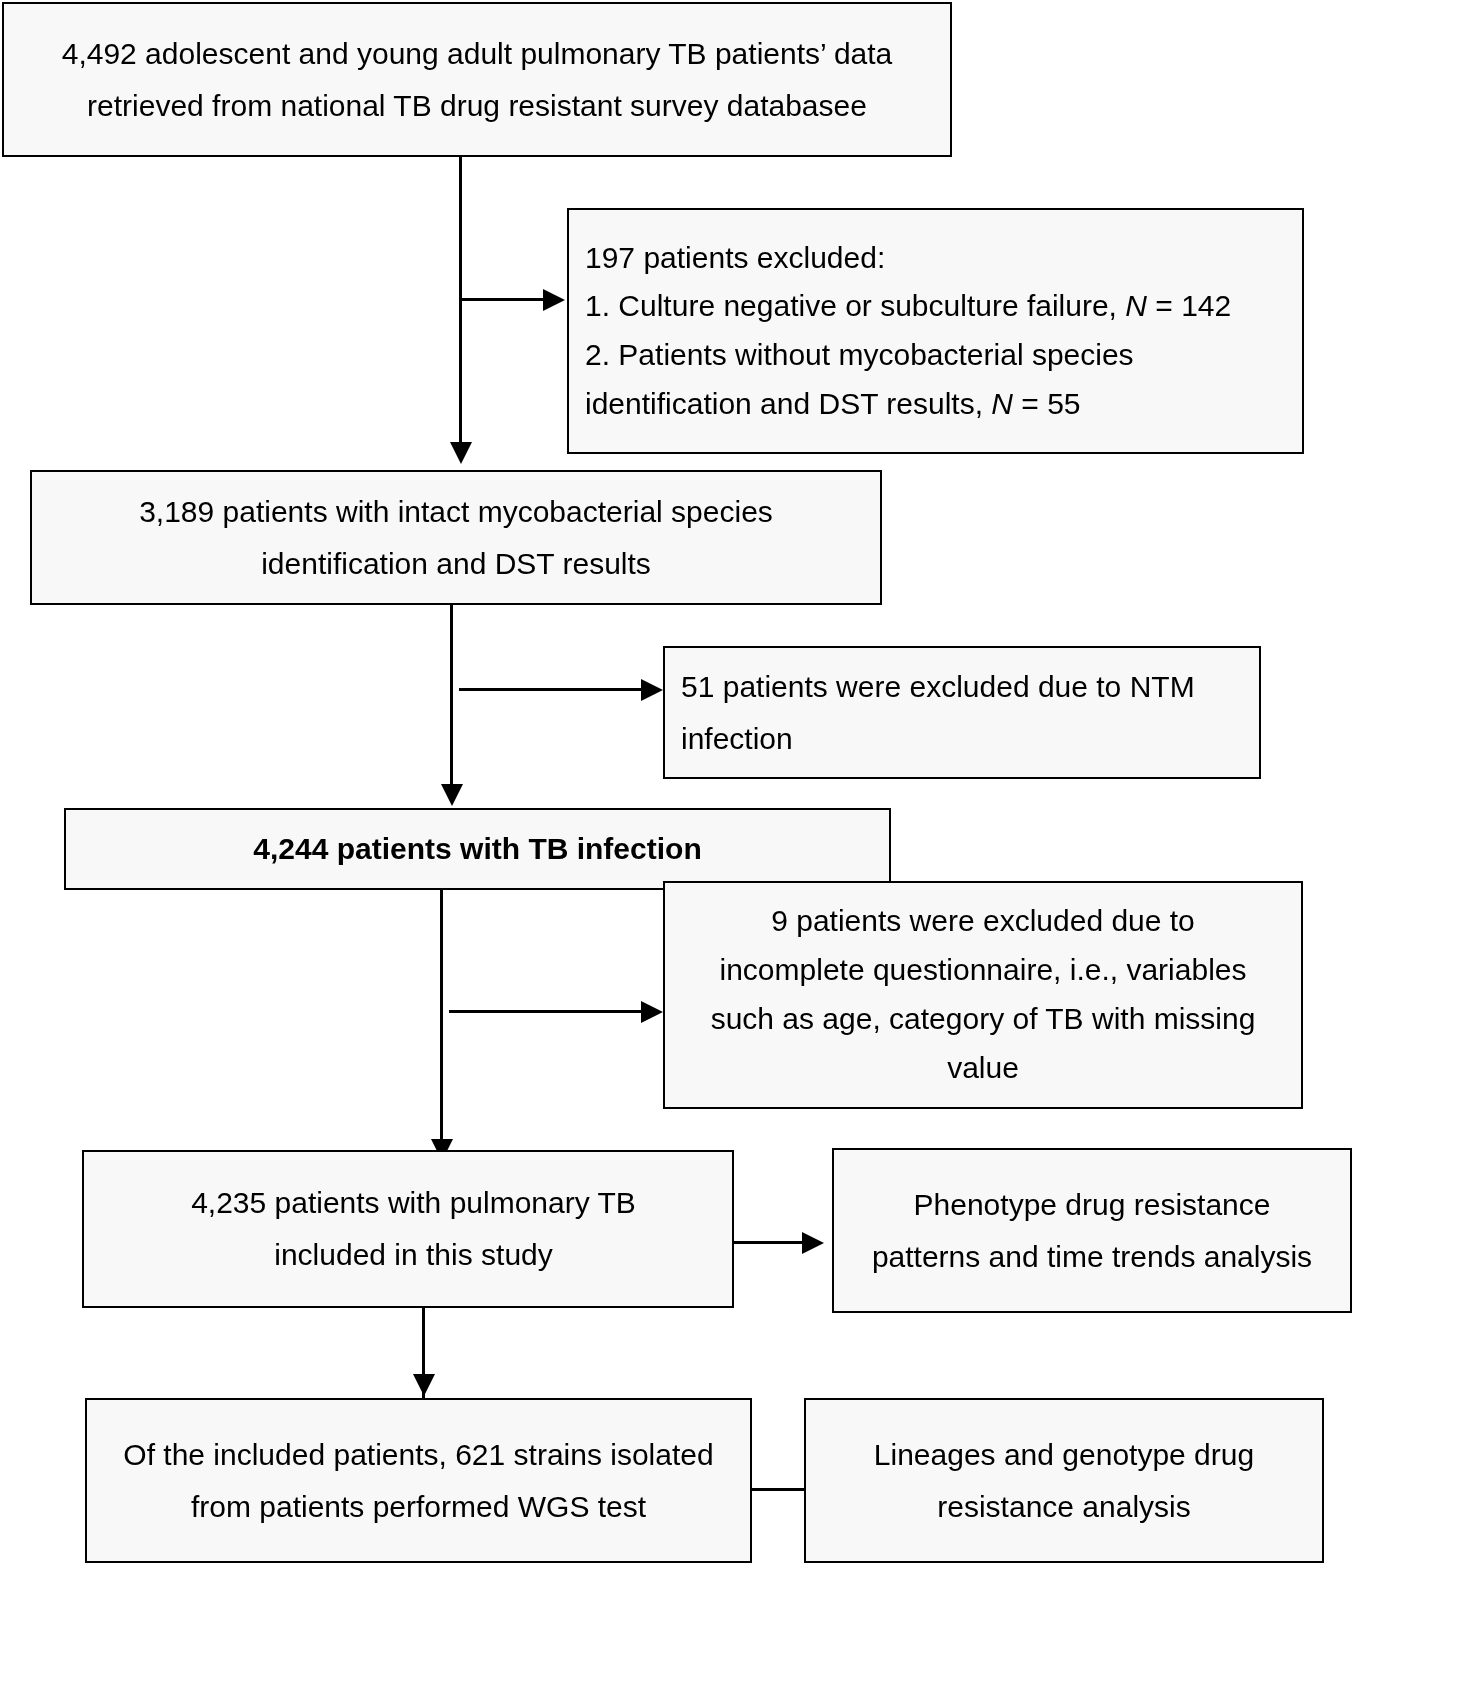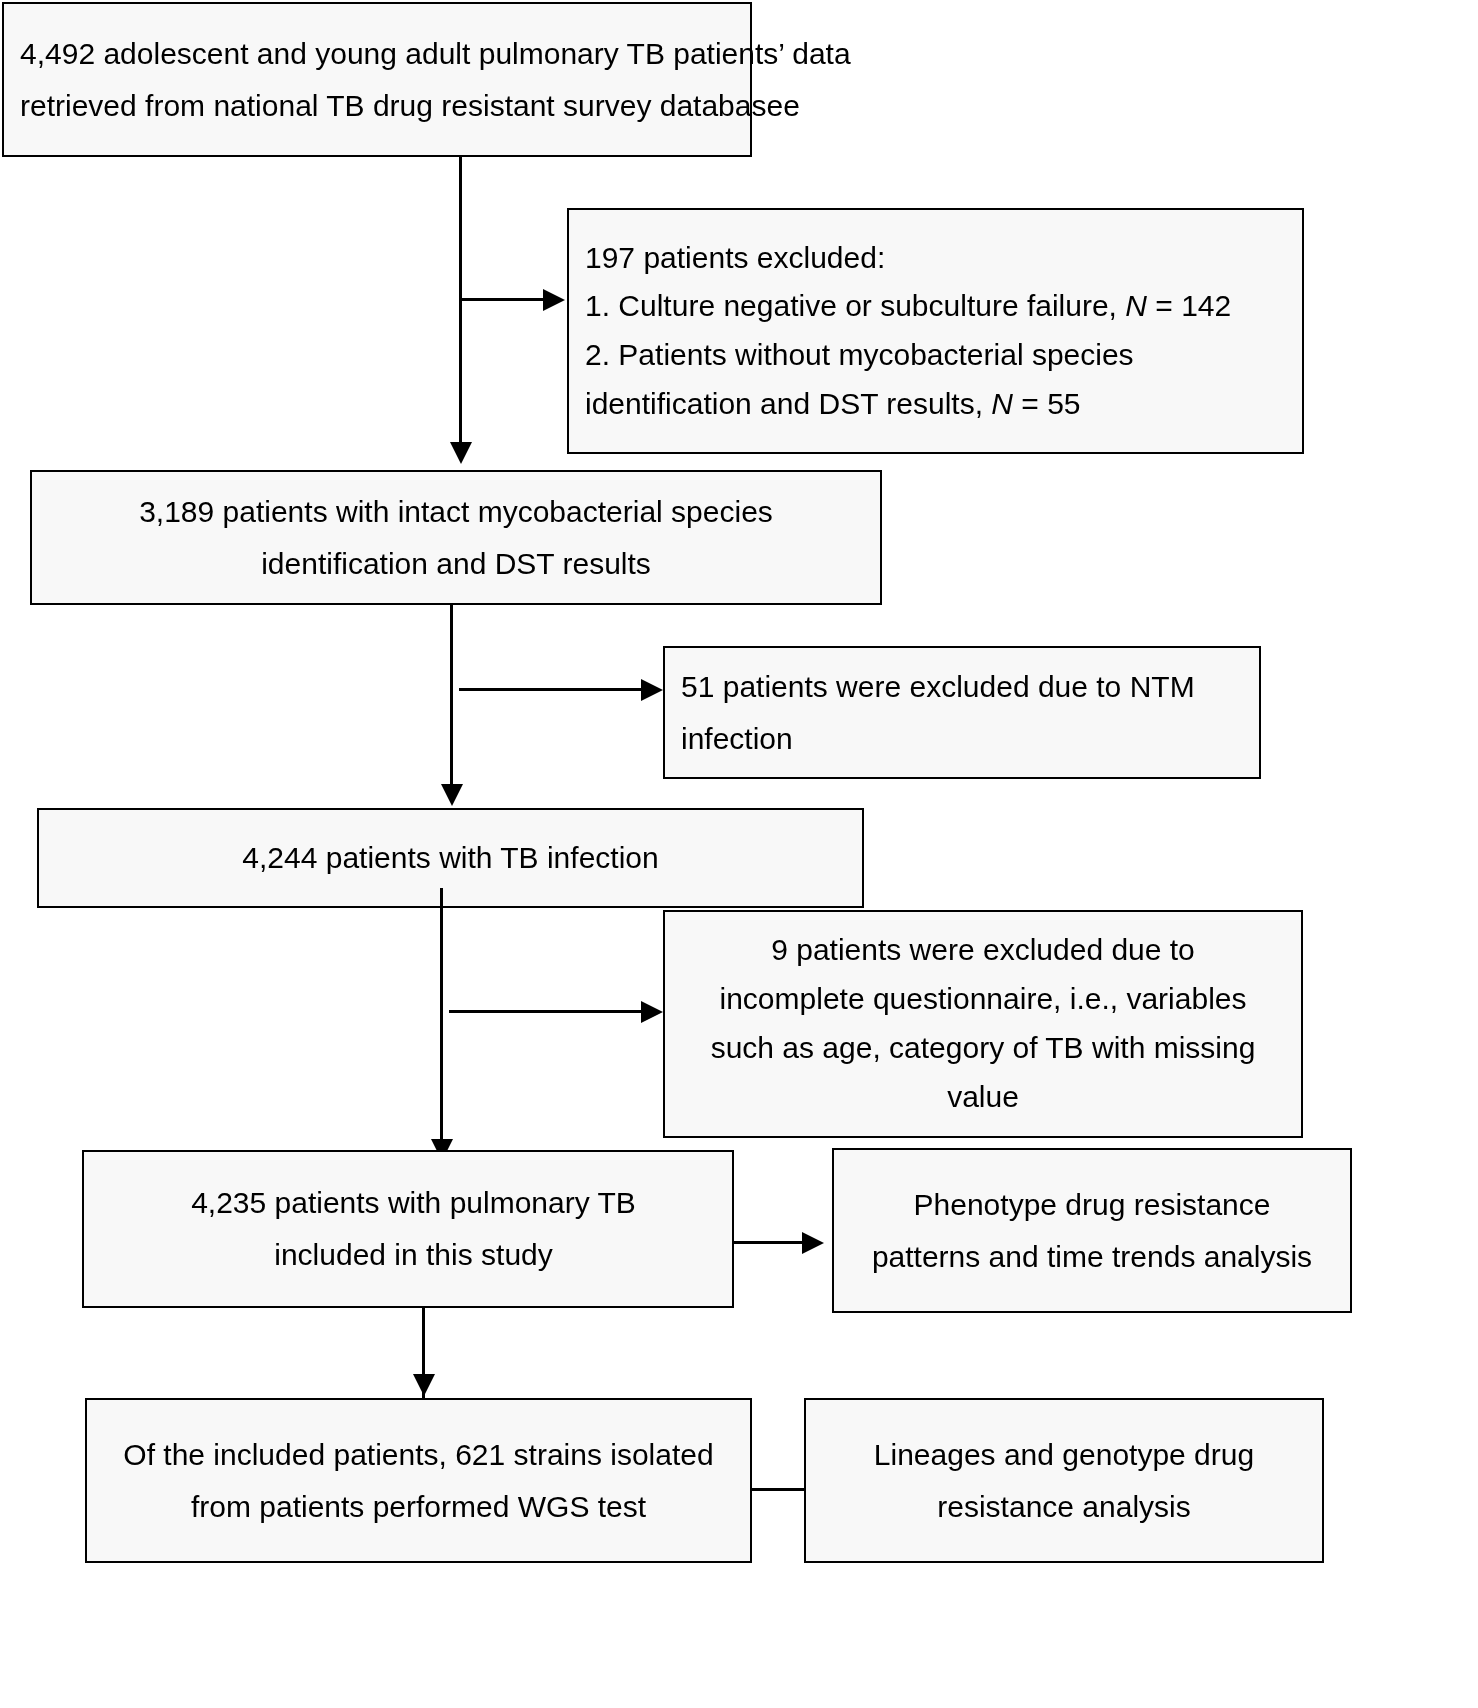--- a/index.html
+++ b/index.html
@@ -72,21 +72,21 @@
     border-top: 11px solid transparent;
     border-bottom: 11px solid transparent;
     border-left: 22px solid #000000;
   }
 </style>
 </head>
 <body>
 
 <div id="canvas">
 
-  <div class="box" style="left:2px; top:2px; width:750px; height:155px;">
+  <div class="box" style="left:2px; top:2px; width:950px; height:155px;">
     <div class="inner">
       <span class="line">4,492 adolescent and young adult pulmonary TB patients’ data</span>
       <span class="line">retrieved from national TB drug resistant survey databasee</span>
     </div>
   </div>
 
   <div class="vline" style="left:459px; top:157px; height:296px;"></div>
   <div class="arrow-down" style="left:450px; top:442px;"></div>
 
   <div class="hline" style="left:459px; top:298px; width:88px;"></div>
@@ -114,33 +114,33 @@
   <div class="hline" style="left:459px; top:688px; width:186px;"></div>
   <div class="arrow-right" style="left:641px; top:679px;"></div>
 
   <div class="box left-align" style="left:663px; top:632px; width:598px; height:133px;">
     <div class="inner">
       <span class="line">51 patients were excluded due to NTM</span>
       <span class="line">infection</span>
     </div>
   </div>
 
-  <div class="box" style="left:37px; top:808px; width:827px; height:100px;">
+  <div class="box" style="left:64px; top:808px; width:827px; height:82px;font-weight:bold;">
     <div class="inner">
       <span class="line">4,244 patients with TB infection</span>
     </div>
   </div>
 
   <div class="vline" style="left:440px; top:888px; height:262px;"></div>
   <div class="arrow-down" style="left:431px; top:1139px;"></div>
 
   <div class="hline" style="left:449px; top:1010px; width:196px;"></div>
   <div class="arrow-right" style="left:641px; top:1001px;"></div>
 
-  <div class="box" style="left:663px; top:910px; width:640px; height:228px; line-height:1.63;">
+  <div class="box" style="left:663px; top:881px; width:640px; height:228px; line-height:1.63;">
     <div class="inner">
       <span class="line">9 patients were excluded due to</span>
       <span class="line">incomplete questionnaire, i.e., variables</span>
       <span class="line">such as age, category of TB with missing</span>
       <span class="line">value</span>
     </div>
   </div>
 
   <div class="box" style="left:82px; top:1150px; width:652px; height:158px;padding-left:27px;">
     <div class="inner">

